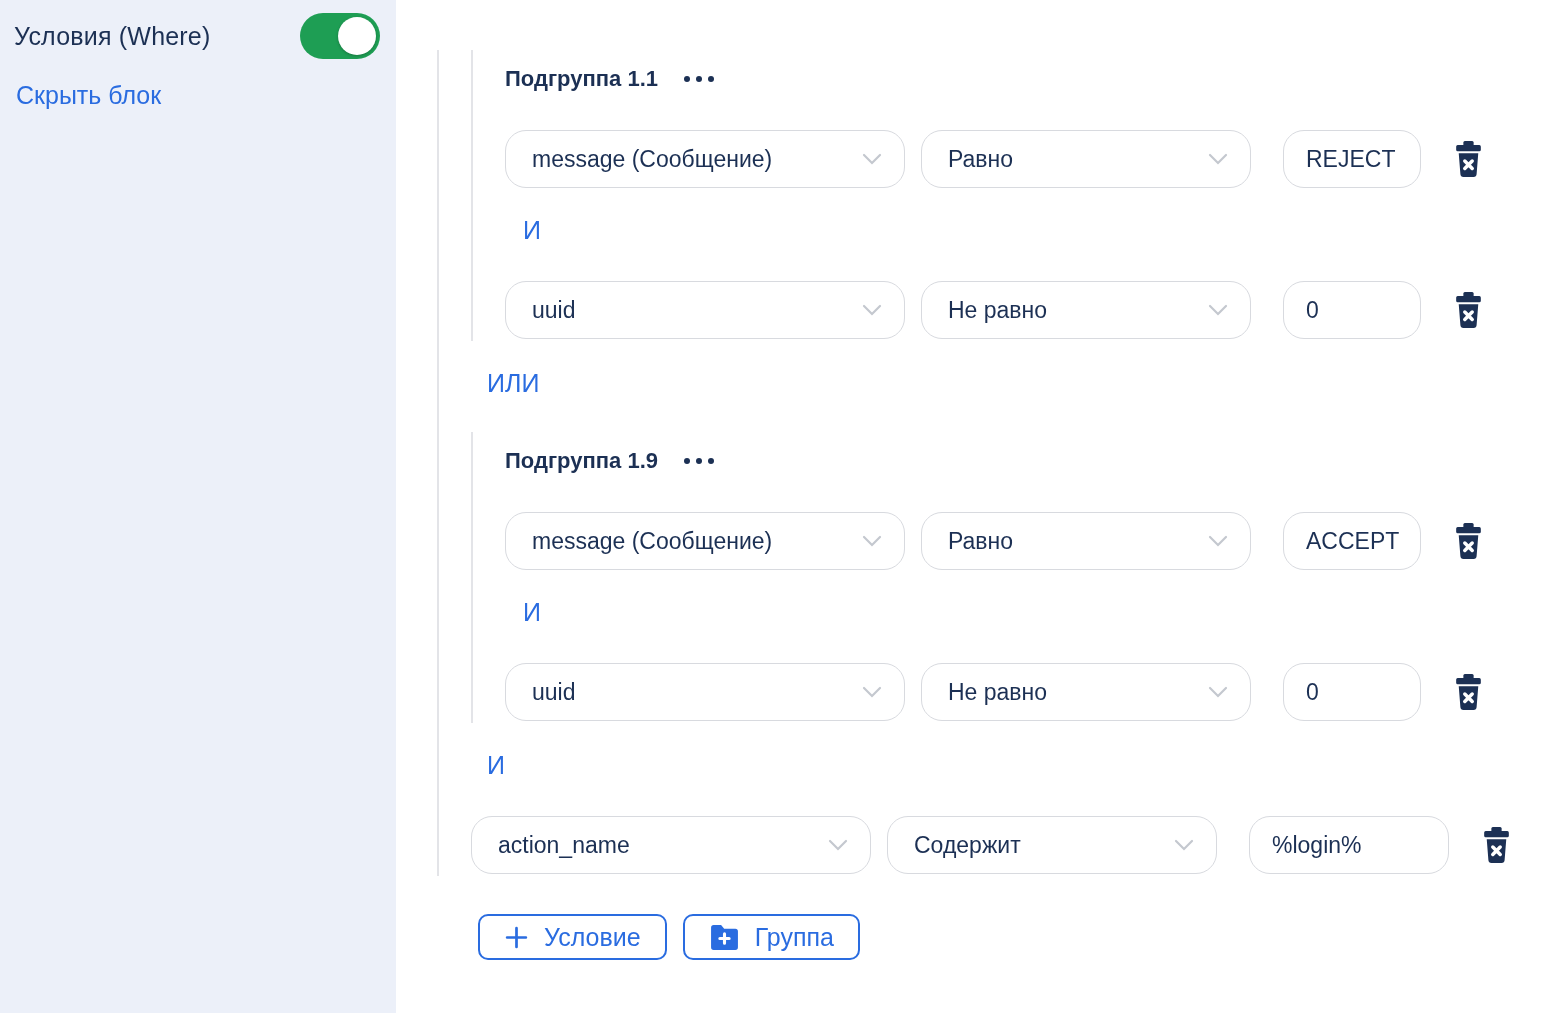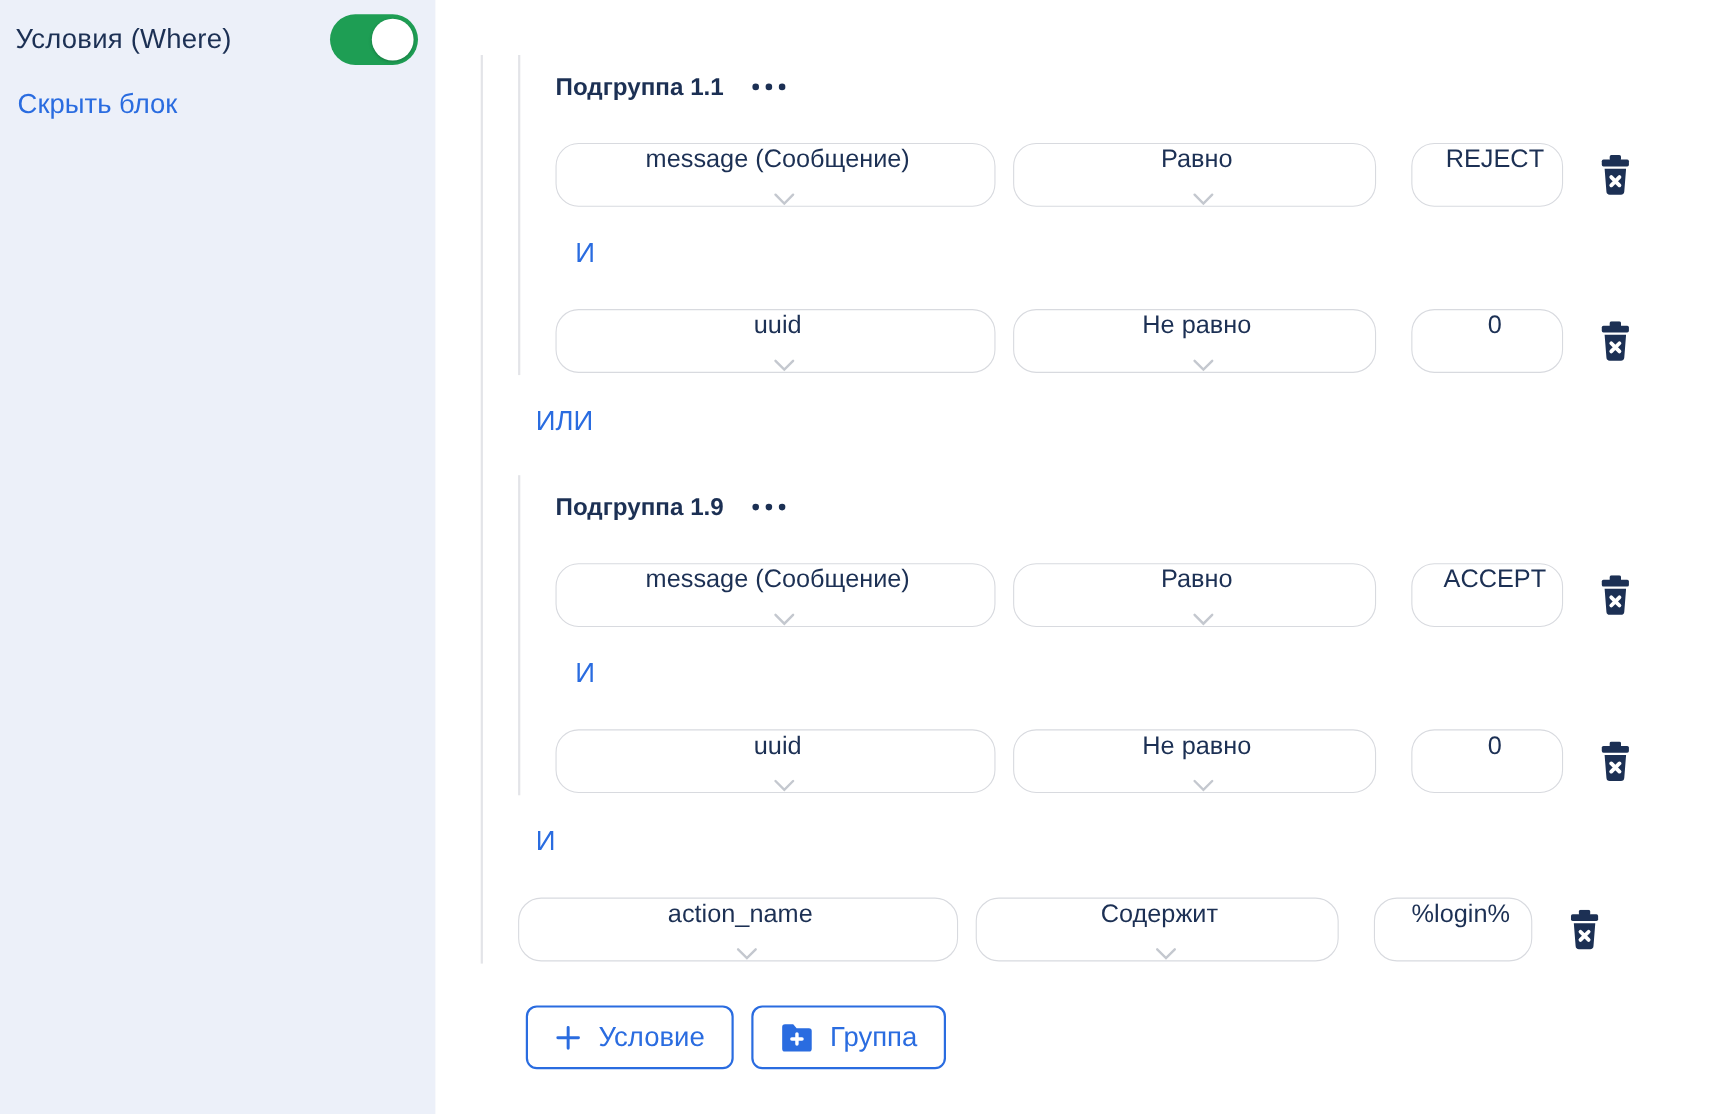--- a/index.html
+++ b/index.html
@@ -45,42 +45,42 @@
   .dots { display: inline-flex; gap: 6px; align-items: center; cursor: pointer; padding: 4px 2px; }
   .dots i { width: 6px; height: 6px; border-radius: 50%; background: #1c3054; }
 
   .subgroup { border-left: 2px solid #e3e4e8; padding: 14px 0 2px 32px; margin-top: 34px; }
 
   .row { display: flex; align-items: center; margin-top: 36px; }
   .box {
     height: 58px; background: #fff;
     border: 1.5px solid #d8dadf; border-radius: 21px;
     display: flex; align-items: center;
-    font-size: 23px; color: #1c3054; flex-direction: column;
+    font-size: 23px; color: #1c3054;
   }
   .dd { justify-content: space-between; padding: 0 22px 0 26px; cursor: pointer; }
   .dd-field { width: 400px; margin-right: 16px; }
   .dd-op    { width: 330px; margin-right: 32px; }
   .val      { width: 138px; padding: 0 8px 0 22px; overflow: hidden; white-space: nowrap; }
-  .val.wide { width: 144px; }
+  .val.wide { width: 200px; }
   .chev { flex: none; display: inline-flex; margin-left: 12px; }
 
   .trash-btn {
     background: none; border: none; cursor: pointer;
     margin-left: 32px; padding: 0; display: inline-flex; align-items: center;
   }
   .trash-btn svg { display: block; }
 
   .connector { color: #2a6ce0; font-size: 25px; margin: 28px 0 28px 18px; }
   .connector.lvl-group { margin-left: 16px; }
 
   
   .actions { display: flex; gap: 16px; margin: 38px 0 0 41px; }
   .act-btn {
-    height: 58px; padding: 0 24px;
+    height: 46px; padding: 0 24px;
     background: #ffffff; border: 2px solid #2a6ce0; border-radius: 10px;
     color: #2a6ce0; font-size: 25px; font-family: inherit;
     display: inline-flex; align-items: center; gap: 15px; cursor: pointer;
   }
   .act-btn svg { display: block; }
 </style>
 </head>
 <body>
 
 <div class="app">

